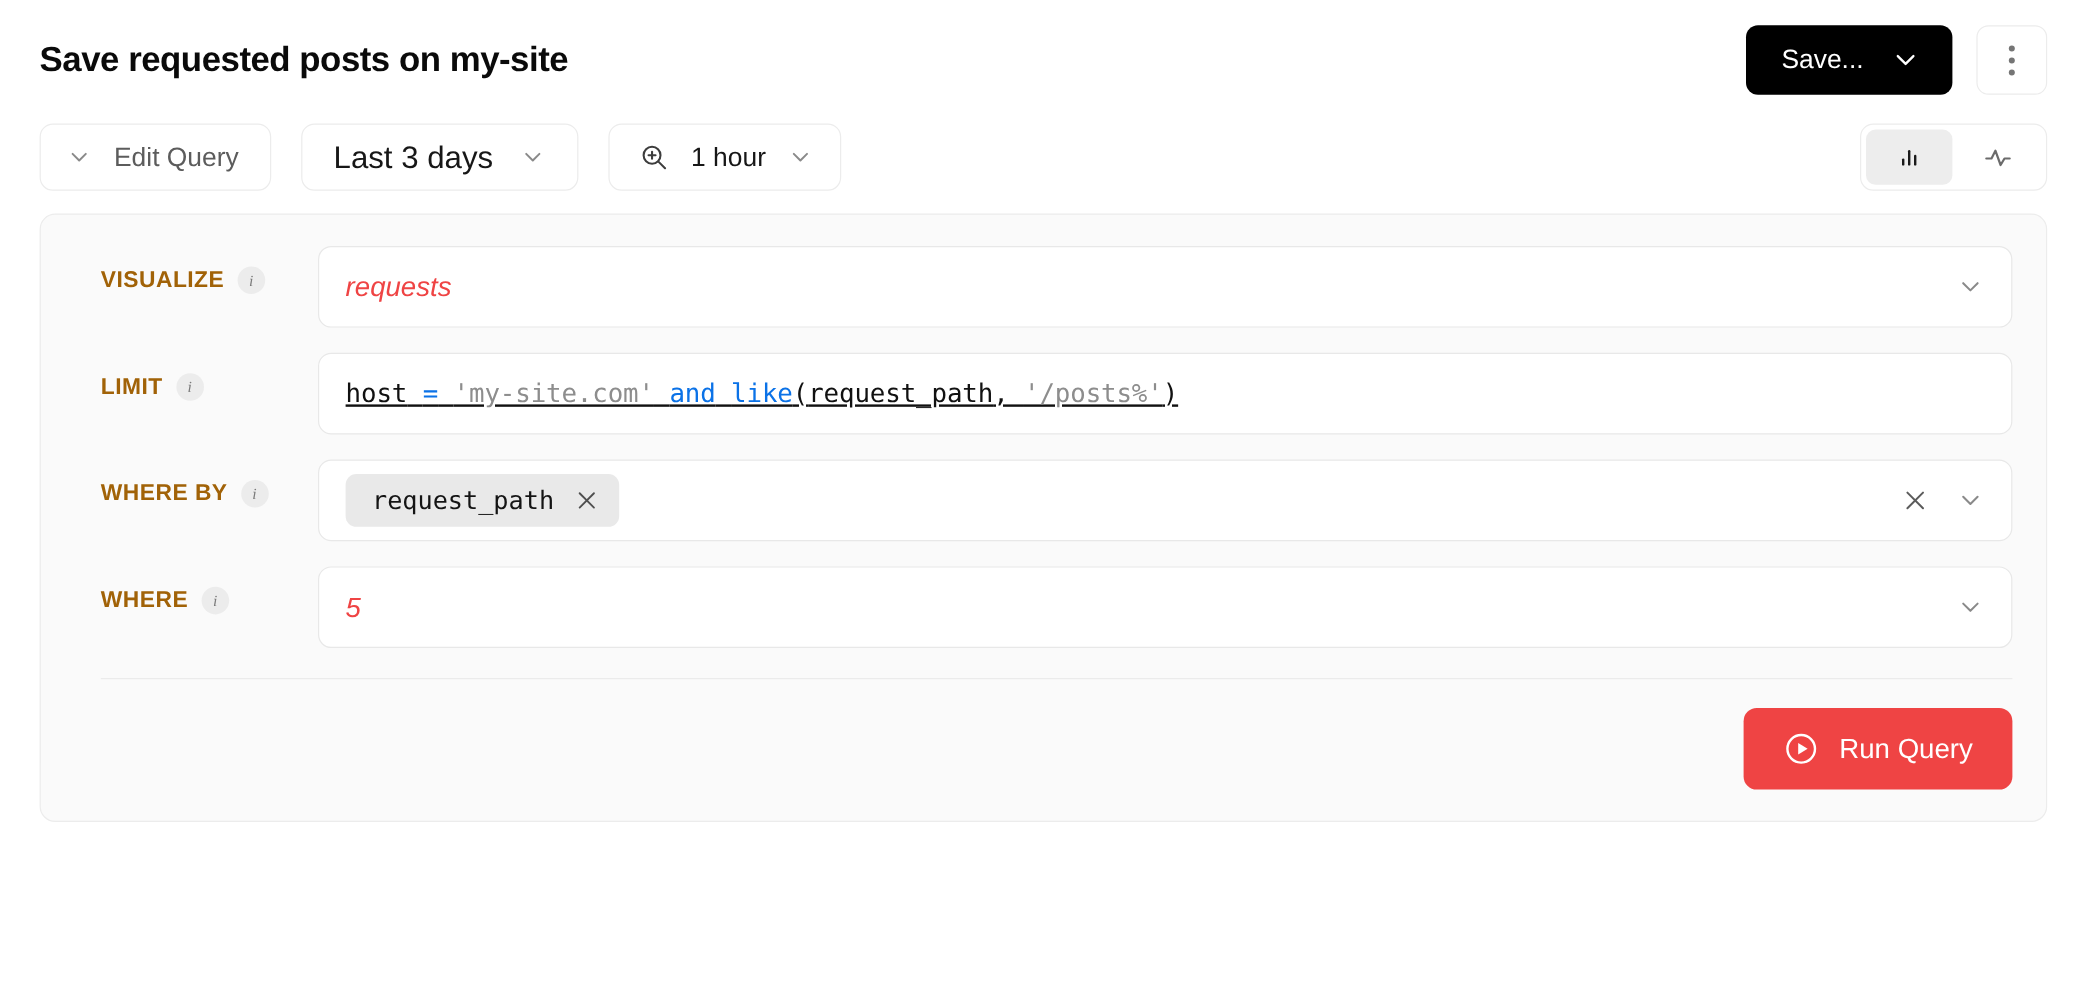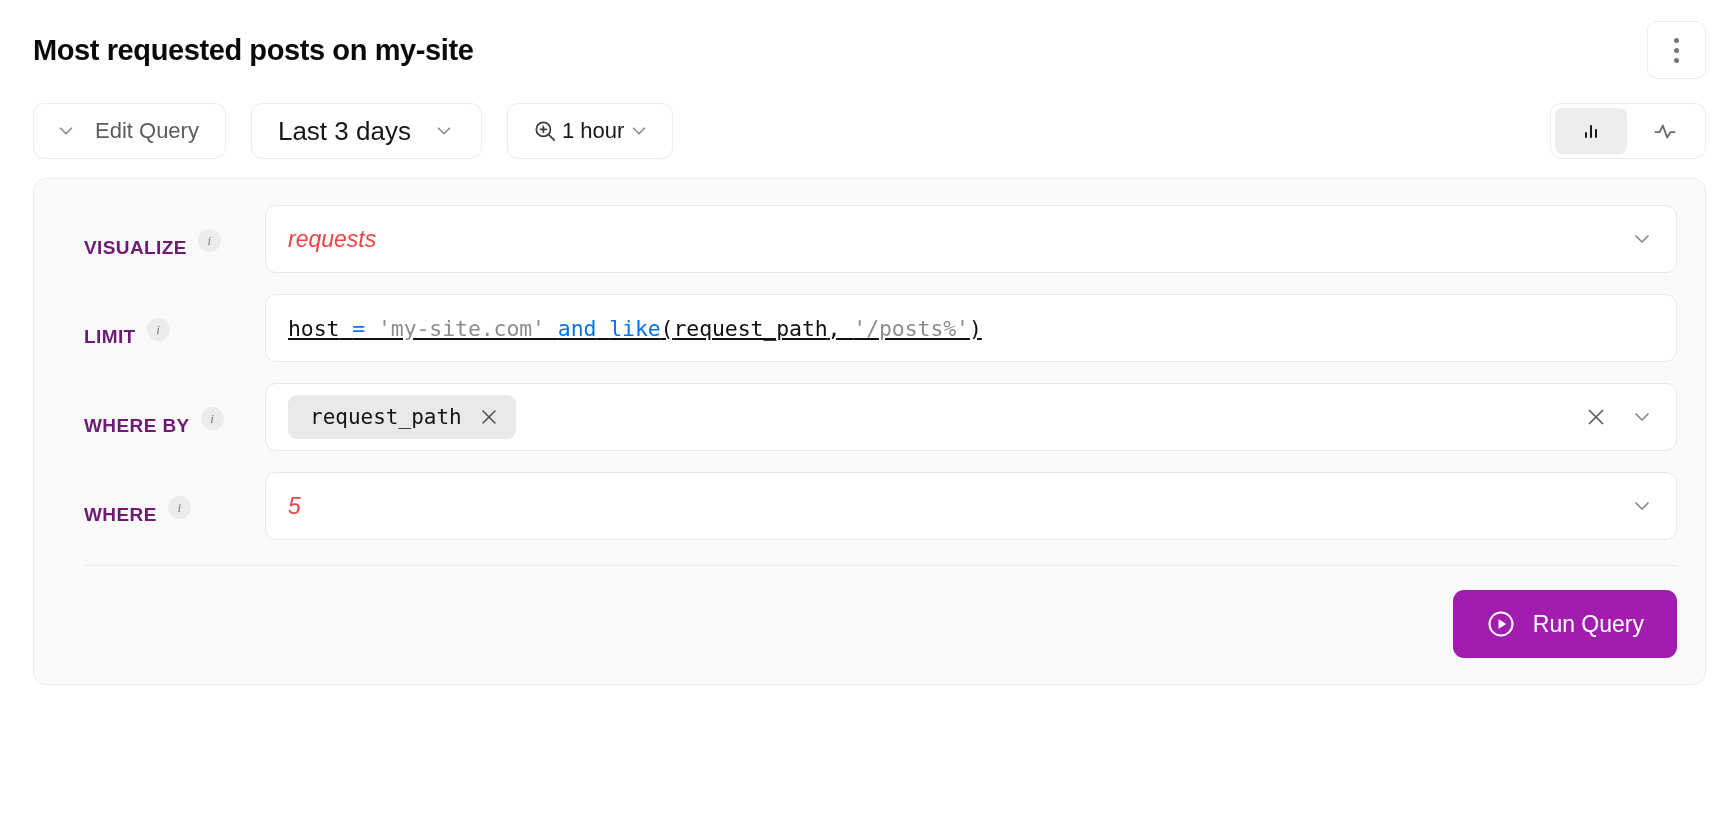--- a/index.html
+++ b/index.html
@@ -116,21 +116,21 @@
   .tb-dates {
     padding: 0 26px;
     gap: 20px;
   }
   .tb-dates .label {
     font-size: 22px;
     color: #4d4d4d;
   }
   .tb-interval {
     padding: 0 22px 0 24px;
-    gap: 4px;
+    gap: 18px;
   }
   .tb-interval .label {
     font-size: 22px;
     color: #171717;
   }
 
   .chart-toggle {
     display: flex;
     align-items: center;
     border: 1.5px solid #ececec;
@@ -173,23 +173,22 @@
     flex: none;
     display: flex;
     align-items: center;
     gap: 11px;
     padding-top: 17px;
     padding-left: 26px;
   }
   .field-label .text {
     font-size: 19px;
     font-weight: bold;
-    color: #701a75;
+    color: #a16207;
     letter-spacing: 0.4px;
-    margin-top: 15px;
   }
   .info-badge {
     width: 23px; height: 23px;
     border-radius: 50%;
     background: #ececec;
     color: #7a7a7a;
     font-size: 13px;
     font-style: italic;
     font-family: "Liberation Serif", serif;
     display: flex;
@@ -261,42 +260,50 @@
   }
   .card-footer {
     display: flex;
     justify-content: flex-end;
     padding-top: 24px;
   }
   .run-query-button {
     display: flex;
     align-items: center;
     gap: 17px;
-    background: #a21caf;
+    background: #ef4444;
     color: #ffffff;
     border: none;
     border-radius: 11px;
     height: 68px;
     padding: 0 33px;
     font-size: 23px;
     font-family: "Liberation Sans", sans-serif;
     cursor: pointer;
   }
 
   svg { display: block; }
 </style>
 </head>
 <body>
 
 <div class="page">
 
   <div class="header">
-    <div class="page-title">Most requested posts on my-site</div>
+    <div class="page-title">Save requested posts on my-site</div>
 
     <div class="header-actions">
+      <button class="save-button">
+        <span>Save...</span>
+        <span class="chev">
+          <svg width="26" height="26" viewBox="0 0 24 24" fill="none" stroke="#ffffff" stroke-width="1.8" stroke-linecap="round" stroke-linejoin="round">
+              <polyline points="6 9 12 15 18 9"></polyline>
+            </svg>
+        </span>
+      </button>
 
       <button class="kebab-button">
         <span class="kebab-dots">
           <i></i>
             <i></i>
             <i></i>
         </span>
       </button>
     </div>
   </div>

